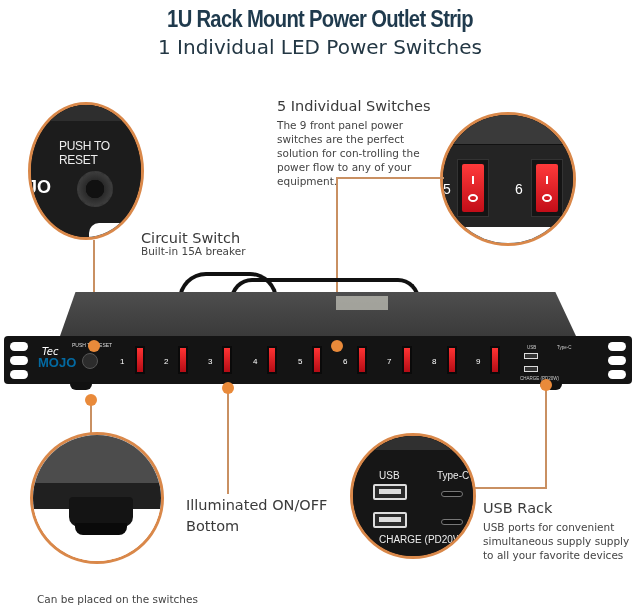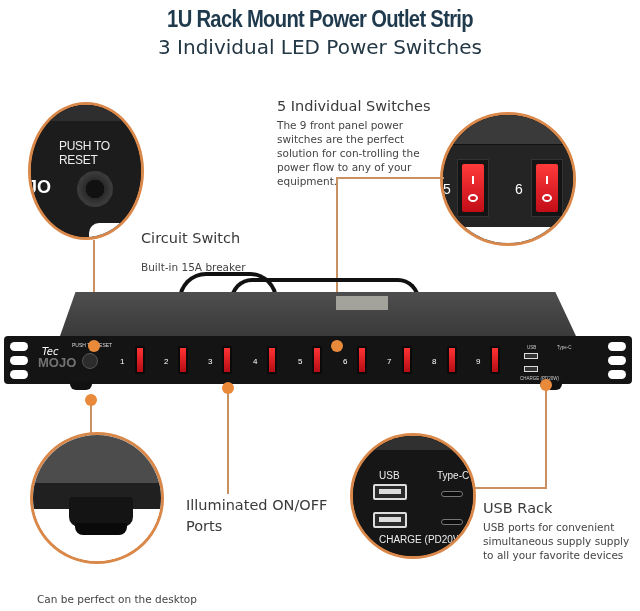--- a/index.html
+++ b/index.html
@@ -38,21 +38,21 @@
   .rocker-i { position: absolute; left: 10px; top: 12px; width: 2px; height: 8px; background: #fff; }
   .rocker-o { position: absolute; left: 6px; top: 30px; width: 10px; height: 8px; border: 2px solid #fff; border-radius: 50%; }
   .sw-num { position: absolute; color: #fff; font-size: 14px; font-family: "Liberation Sans", sans-serif; }
 
   
   .strip-top { position: absolute; left: 60px; top: 292px; width: 516px; height: 44px;
     background: linear-gradient(#4e4e4e, #3a3a3a); clip-path: polygon(3% 0, 96% 0, 100% 100%, 0 100%); }
   .strip-label { position: absolute; left: 336px; top: 296px; width: 52px; height: 14px; background: #b9b9b0; opacity: 0.8; }
   .strip-front { position: absolute; left: 4px; top: 336px; width: 628px; height: 48px; background: #141414; border-radius: 4px; }
   .ear-hole { position: absolute; width: 18px; height: 9px; background: #fff; border-radius: 5px; }
-  .strip-logo { position: absolute; left: 38px; top: 355px; color: #737373; font-family: "Liberation Sans", sans-serif; font-weight: bold; font-size: 13px; }
+  .strip-logo { position: absolute; left: 38px; top: 355px; color: #0369a1; font-family: "Liberation Sans", sans-serif; font-weight: bold; font-size: 13px; }
   .strip-logo-small { position: absolute; left: 42px; top: 346px; color: #fff; font-size: 10px; font-style: italic; }
   .strip-reset-label { position: absolute; left: 72px; top: 342px; color: #ddd; font-size: 5px; font-family: "Liberation Sans", sans-serif; }
   .strip-knob { position: absolute; left: 82px; top: 353px; width: 16px; height: 16px; border-radius: 50%; background: #2c2c2c; border: 1px solid #555; }
   .mini-rocker { position: absolute; top: 346px; width: 10px; height: 28px; background: linear-gradient(#ff3333, #b40c15); border: 2px solid #0a0a0a; }
   .mini-num { position: absolute; top: 357px; color: #fff; font-size: 8px; font-family: "Liberation Sans", sans-serif; }
   .mini-usb { position: absolute; width: 14px; height: 6px; border: 1px solid #ddd; background: #333; }
   .mini-usb-label { position: absolute; color: #ccc; font-size: 4.5px; font-family: "Liberation Sans", sans-serif; }
   .foot { position: absolute; top: 382px; width: 22px; height: 8px; background: #111; border-radius: 0 0 6px 6px; }
   .cable { position: absolute; border: 4px solid #111; border-bottom: none; border-radius: 40px 40px 0 0; }
 
@@ -68,36 +68,36 @@
   .usb-top { position: absolute; left: 0; right: 0; top: 0; height: 14px; background: #303030; }
   .usb-label { position: absolute; color: #eee; font-size: 10px; font-family: "Liberation Sans", sans-serif; }
   .usb-a { position: absolute; width: 34px; height: 16px; border: 2px solid #ddd; background: #2a2a2a; border-radius: 2px; }
   .usb-a::after { content: ""; position: absolute; left: 4px; top: 3px; width: 22px; height: 5px; background: #ddd; }
   .usb-c { position: absolute; width: 22px; height: 6px; border: 1.5px solid #777; border-radius: 4px; background: #0c0c0c; }
 </style>
 </head>
 <body>
 
 <div class="title">1U Rack Mount Power Outlet Strip</div>
-<div class="subtitle">3 Individual LED Power Switches</div>
+<div class="subtitle">1 Individual LED Power Switches</div>
 
 <div class="callout-title" style="left:277px; top:98px;">5 Individual Switches</div>
 <div class="callout-desc" style="left:277px; top:118px; width:172px;">The 9 front panel power switches are the perfect solution for con-trolling the power flow to any of your equipment.</div>
 
 <div class="circle" style="left:28px; top:102px; width:116px; height:138px; border-radius:50%;">
   <div class="breaker-face"></div>
   <div class="breaker-top"></div>
   <div class="breaker-label" style="left:28px; top:34px;">PUSH TO RESET</div>
   <div class="breaker-knob" style="left:46px; top:66px; width:36px; height:36px;"></div>
   <div class="breaker-logo" style="left:-4px; top:72px; font-size:18px;">JO</div>
   <div class="breaker-bottom" style="left:58px; width:70px; height:18px;"></div>
 </div>
 
 <div class="callout-title" style="left:141px; top:230px;">Circuit Switch</div>
-<div class="callout-desc" style="left:141px; top:260px;">Built-in 15A breaker</div>
+<div class="callout-desc" style="left:141px; top:244px;">Built-in 15A breaker</div>
 
 <div class="circle" style="left:440px; top:112px; width:136px; height:134px;">
   <div class="sw-face"></div>
   <div class="sw-top"></div>
   <div class="sw-num" style="left:0px; top:66px;">5</div>
   <div class="rocker-well" style="left:14px; top:44px;">
     <div class="rocker">
       <div class="rocker-i"></div>
       <div class="rocker-o"></div>
     </div>
@@ -174,31 +174,31 @@
 
 <div class="circle" style="left:30px; top:432px; width:134px; height:132px; background:#fff;">
   <div class="feet-face"></div>
   <div class="feet-top"></div>
   <div class="feet-edge"></div>
   <div class="feet-foot"></div>
   <div class="feet-foot2"></div>
 </div>
 
 <div class="callout-title" style="left:186px; top:497px;">Illuminated ON/OFF</div>
-<div class="callout-title" style="left:186px; top:518px;">Ports</div>
+<div class="callout-title" style="left:186px; top:518px;">Bottom</div>
 
 <div class="circle" style="left:350px; top:433px; width:126px; height:126px;">
   <div class="usb-face"></div>
   <div class="usb-top"></div>
   <div class="usb-label" style="left:26px; top:34px;">USB</div>
   <div class="usb-label" style="left:84px; top:34px;">Type-C</div>
   <div class="usb-a" style="left:20px; top:48px;"></div>
   <div class="usb-a" style="left:20px; top:76px;"></div>
   <div class="usb-c" style="left:88px; top:55px;"></div>
   <div class="usb-c" style="left:88px; top:83px;"></div>
   <div class="usb-label" style="left:26px; top:98px;">CHARGE (PD20W)</div>
 </div>
 
 <div class="callout-title" style="left:483px; top:500px;">USB Rack</div>
 <div class="callout-desc" style="left:483px; top:520px; width:156px;">USB ports for convenient simultaneous supply supply to all your favorite devices</div>
 
 <div class="callout-title" style="left:37px; top:573px;margin-top:46px;">Bottom feet</div>
-<div class="callout-desc" style="left:37px; top:592px;">Can be perfect on the desktop</div>
+<div class="callout-desc" style="left:37px; top:592px;">Can be placed on the switches</div>
 
 </body></html>

